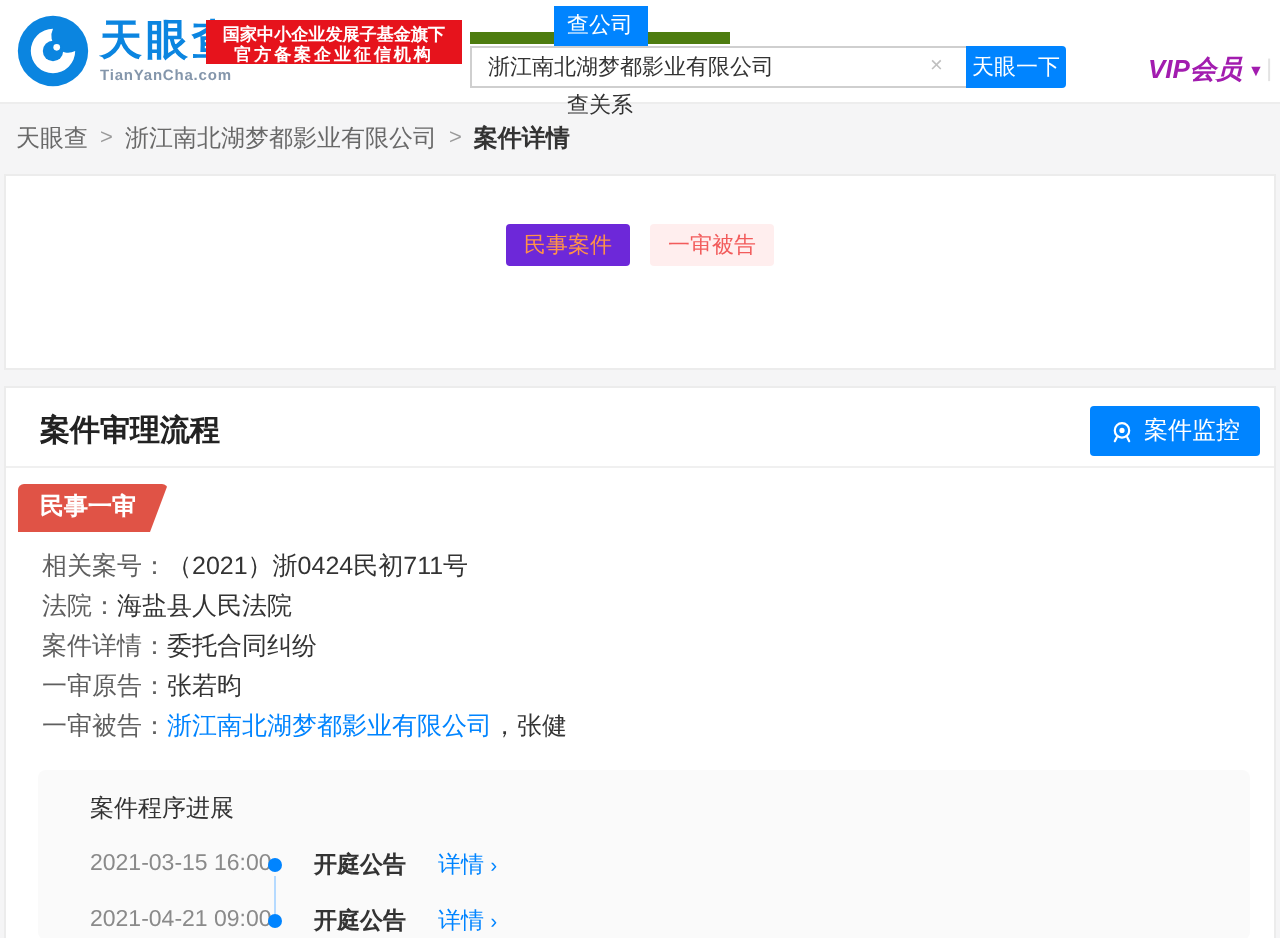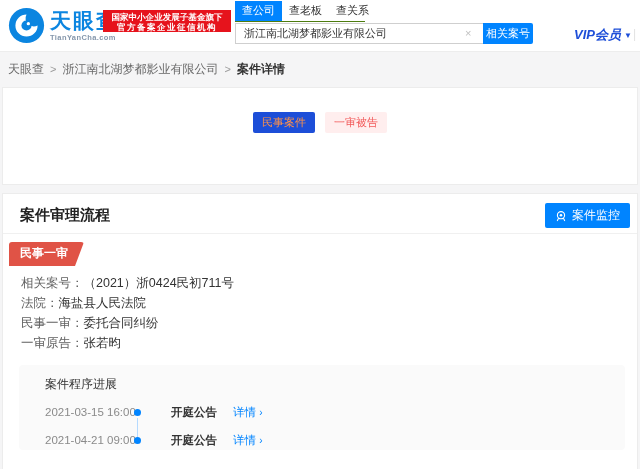--- a/index.html
+++ b/index.html
@@ -16,50 +16,50 @@
   .logo-mark { width:37px; height:37px; }
   .logo-txt { margin-left:5px; display:flex; flex-direction:column; }
   .logo-name { font-size:21px; font-weight:bold; color:#0b85e0; letter-spacing:2px; line-height:24px; }
   .logo-domain { font-size:7.5px; color:#8496ab; font-weight:bold; letter-spacing:.4px; }
   .badge { position:absolute; left:103px; top:10px; width:128px; height:22px;
     background:#e6131c; color:#fff; text-align:center; padding-top:2px; }
   .badge div { font-size:9px; font-weight:bold; line-height:10px; transform:scale(.95); white-space:nowrap; }
   .badge .b2 { letter-spacing:1.5px; }
 
   .search { position:absolute; left:235px; top:3px; }
-  .search-tabs { display:flex; align-items:flex-end; border-bottom:1px solid #4d7c0f; width:130px; height:19px; }
+  .search-tabs { display:flex; align-items:center; border-bottom:6px solid #4d7c0f; width:130px; height:19px;flex-direction:column; }
   .stab { font-size:11px; padding:2px 7px 3px; color:#333; cursor:pointer; white-space:nowrap; }
   .stab.active { background:#0084ff; color:#fff; }
   .search-row { display:flex; margin-top:1px; position:relative; }
   .search-input { width:248px; height:21px; border:1px solid #cfcfcf; border-right:none;
     font-size:11px; padding:0 20px 0 8px; color:#333; outline:none;
     font-family:"Liberation Sans","DejaVu Sans",sans-serif; }
   .clear-x { position:absolute; left:230px; top:4px; font-size:11px; color:#c0c0c0; cursor:pointer; }
   .search-btn { width:50px; height:21px; background:#0084ff; color:#fff; border:none;
     font-size:11px; cursor:pointer; border-radius:0 2px 2px 0; white-space:nowrap;
     font-family:"Liberation Sans","DejaVu Sans",sans-serif; }
   .vip { position:absolute; left:574px; top:26px; display:flex; align-items:center;
-    color:#1d4ed8; font-weight:bold; font-style:italic; font-size:13px; cursor:pointer; white-space:nowrap; }
+    color:#a21caf; font-weight:bold; font-style:italic; font-size:13px; cursor:pointer; white-space:nowrap; }
   .vip-caret { font-size:8px; margin-left:3px; font-style:normal; }
   .hdr-divider { position:absolute; left:633px; top:27px; color:#e3e3e3; font-size:12px; }
 
   
   .crumbs { position:absolute; top:52px; left:0; width:640px; height:34px;
     display:flex; align-items:center; padding-left:8px; font-size:12px; color:#696969; }
   .crumb { cursor:pointer; }
   .crumb-sep { margin:0 6px; color:#9a9a9a; font-size:11px; }
   .crumb-current { color:#333; font-weight:bold; }
 
   
   .card { background:#fff; border:1px solid #ececec; position:absolute; left:2px; width:636px; }
   .title-card { top:87px; height:98px; }
   .case-title { text-align:center; margin-top:17px; font-size:18px; font-weight:bold; color:#252525; }
   .tag-row { display:flex; justify-content:center; gap:10px; margin-top:24px; }
   .tag { font-size:11px; padding:3px 9px; border-radius:2px; white-space:nowrap; }
-  .tag-civil { color:#ff9248; background:#1d4ed8; }
+  .tag-civil { color:#ff9248; background:#6d28d9; }
   .tag-defendant { color:#f25b5b; background:#ffeeee; }
 
   
   .flow-card { top:193px; height:276px; border-bottom:none; }
   .sec-header { position:relative; height:40px; border-bottom:1px solid #f0f0f0; }
   .sec-title { position:absolute; left:17px; top:12px; font-size:15px; font-weight:bold; color:#222; }
   .monitor-btn { position:absolute; right:7px; top:9px; height:25px; background:#0084ff; color:#fff;
     border:none; border-radius:2px; font-size:12px; padding:0 10px; display:flex; align-items:center;
     gap:5px; cursor:pointer; font-family:"Liberation Sans","DejaVu Sans",sans-serif;justify-content:center; }
 
@@ -77,21 +77,21 @@
   .progress-box { margin:12px 16px 0 16px; width:606px; height:85px;
     background:#fafafa; border-radius:4px; padding:11px 0 0 26px; }
   .progress-title { font-size:12px; font-weight:normal; color:#333; }
   .timeline { margin-top:5px; }
   .tl-item { display:flex; align-items:center; height:28px; font-size:11.5px; }
   .tl-date { width:76px; color:#8a8a8a; white-space:nowrap; }
   .tl-dotcol { width:32px; display:flex; justify-content:center; }
   .tl-dot { width:7px; height:7px; border-radius:50%; background:#0084ff; position:relative; }
   .tl-item:not(:last-child) .tl-dot::after { content:''; position:absolute; left:3px; top:9px;
     width:1px; height:19px; background:#b5daff; }
-  .tl-event { font-weight:bold; color:#333; margin-left:18px; white-space:nowrap; }
+  .tl-event { font-weight:bold; color:#333; margin-left:4px; white-space:nowrap; }
   .tl-detail { color:#0084ff; margin-left:16px; cursor:pointer; white-space:nowrap; text-decoration:none; }
   .tl-arrow { font-size:10px; }
 </style>
 </head>
 <body>
 
 <div class="header">
   <div class="logo">
     <svg class="logo-mark" viewBox="0 0 40 40">
       <circle cx="20" cy="20" r="19" fill="#0b85e0"></circle>
@@ -111,21 +111,21 @@
 
   <div class="search">
     <div class="search-tabs">
       <span class="stab active">查公司</span>
       <span class="stab">查老板</span>
       <span class="stab">查关系</span>
     </div>
     <div class="search-row">
       <input class="search-input" value="浙江南北湖梦都影业有限公司" style="">
       <span class="clear-x">×</span>
-      <button class="search-btn">相关案号</button>
+      <button class="search-btn">天眼一下</button>
     </div>
   </div>
 
   <div class="vip">
     <span>VIP会员</span>
     <span class="vip-caret">▼</span>
   </div>
   <span class="hdr-divider">|</span>
 </div>
 
@@ -160,24 +160,27 @@
   <span class="stage-tab">民事一审</span>
 
   <div class="fields">
     <div class="field-row">
       <span class="f-label">相关案号：</span><span class="f-value">（2021）浙0424民初711号</span>
     </div>
     <div class="field-row">
       <span class="f-label">法院：</span><span class="f-value">海盐县人民法院</span>
     </div>
     <div class="field-row">
-      <span class="f-label">民事一审：</span><span class="f-value">委托合同纠纷</span>
+      <span class="f-label">案件详情：</span><span class="f-value">委托合同纠纷</span>
     </div>
     <div class="field-row">
       <span class="f-label">一审原告：</span><span class="f-value">张若昀</span>
+    </div>
+    <div class="field-row">
+      <span class="f-label">一审被告：</span><a class="f-link">浙江南北湖梦都影业有限公司</a><span class="f-value">，张健</span>
     </div>
   </div>
 
   <div class="progress-box">
     <div class="progress-title">案件程序进展</div>
     <div class="timeline">
       <div class="tl-item">
         <span class="tl-date">2021-03-15 16:00</span>
         <span class="tl-dotcol">
             <span class="tl-dot"></span>

